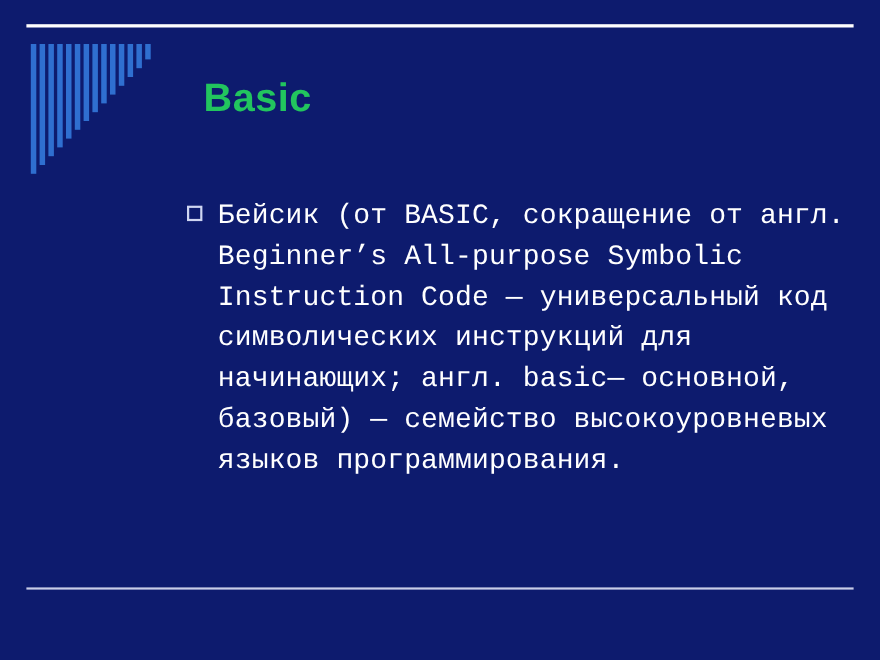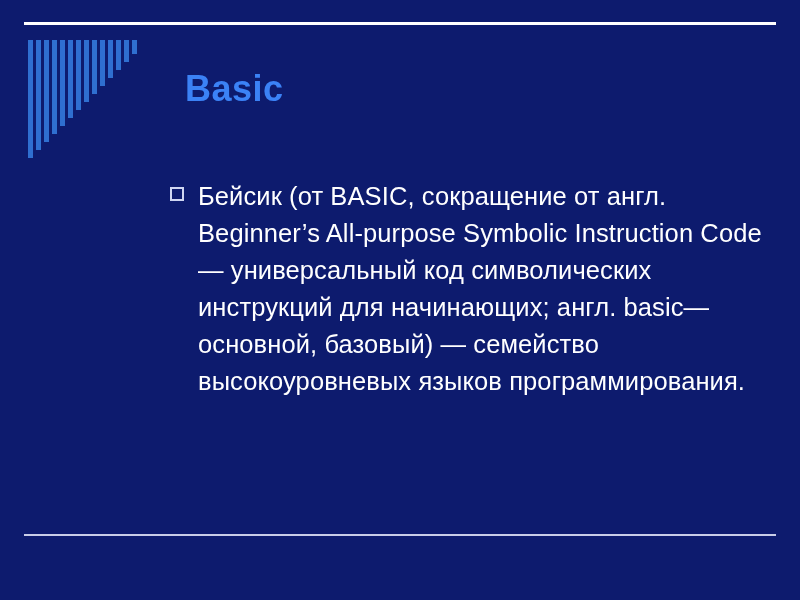--- a/index.html
+++ b/index.html
@@ -53,21 +53,21 @@
     background: #2f6fd0;
     display: block;
   }
   
   .title {
     position: absolute;
     left: 185px;
     top: 68px;
     font-size: 36px;
     font-weight: bold;
-    color: #3b82f6;
+    color: #22c55e;
     letter-spacing: 0.5px;
   }
   
   .body-block {
     position: absolute;
     left: 170px;
     top: 178px;
     width: 600px;
   }
   .bullet-row {
@@ -83,20 +83,21 @@
     margin-right: 14px;
     box-sizing: border-box;
     background: transparent;
   }
   .bullet-text {
     flex: 1 1 auto;
     color: #ffffff;
     font-size: 25.5px;
     line-height: 37px;
     letter-spacing: 0.1px;
+    font-family: Liberation Mono, monospace;
   }
 </style>
 </head>
 <body>
 
 <div class="slide">
 
   <div class="top-rule"></div>
 
   <div class="comb">

